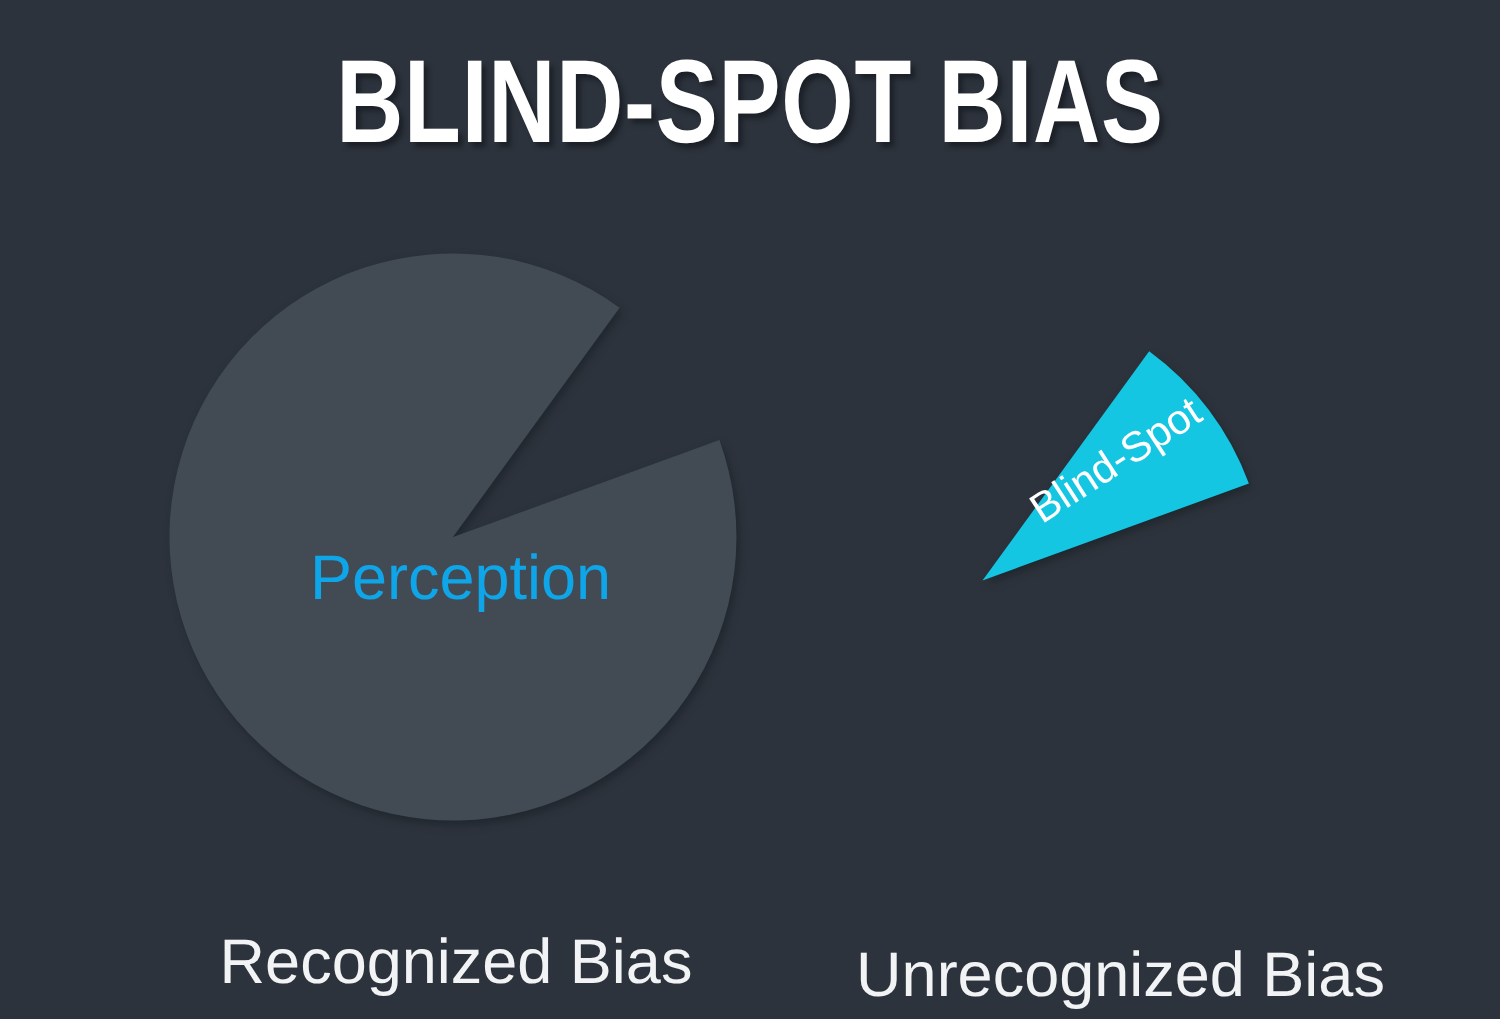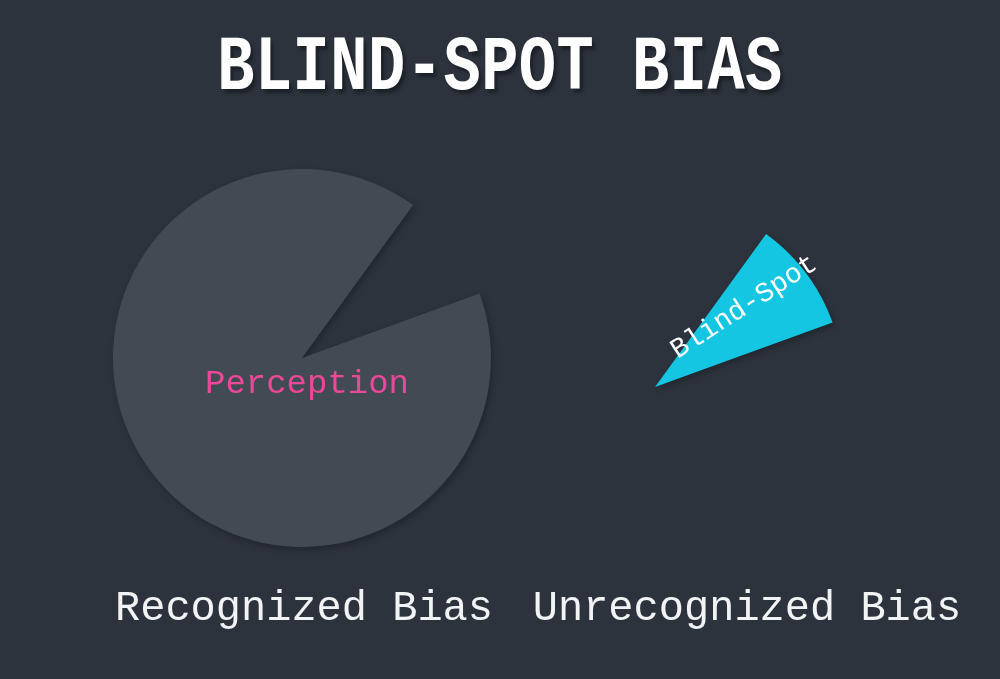--- a/index.html
+++ b/index.html
@@ -5,21 +5,21 @@
   html, body {
     margin: 0;
     padding: 0;
     background: #2d333c;
   }
   .canvas {
     position: relative;
     width: 1000px;
     height: 679px;
     overflow: hidden;
-    font-family: Liberation Mono, monospace;
+    font-family: Liberation Sans, sans-serif;
   }
   .chart-svg {
     position: absolute;
     left: 0;
     top: 0;
   }
   .pie-shape {
     filter: drop-shadow(2px 3px 3px rgba(10, 14, 20, 0.35));
   }
   .title {
@@ -41,45 +41,45 @@
     text-shadow: 3px 3px 3px rgba(15, 19, 26, 0.55);
     letter-spacing: 0.5px;
     white-space: nowrap;
   }
   .pie-label {
     position: absolute;
     left: 307px;
     top: 358px;
     transform: translateX(-50%);
     text-align: center;
-    font-size: 34px;
+    font-size: 42px;
     line-height: 53px;
-    color: #ec4899;
+    color: #0ea5e9;
     white-space: nowrap;
   }
   .wedge-label {
     position: absolute;
     left: 744px;
     top: 307px;
     transform: translate(-50%, -50%) rotate(-33deg);
     font-size: 28px;
     color: #ffffff;
     white-space: nowrap;
   }
   .caption {
     position: absolute;
     top: 588px;
     transform: translateX(-50%);
     font-size: 42px;
     line-height: 42px;
     color: #f2f3f5;
     white-space: nowrap;
   }
-  .caption.recognized { left: 304px; }
-  .caption.unrecognized { left: 747px; }
+  .caption.recognized { left: 304px; margin-top: 32px; }
+  .caption.unrecognized { left: 747px; margin-top: 41px; }
 </style>
 </head>
 <body>
 
 <div class="canvas">
 
   <svg class="chart-svg" width="1000" height="679" viewBox="0 0 1000 679">
     <rect x="0" y="0" width="1000" height="679" fill="#2d333c"></rect>
     <path class="pie-shape" d="M 302 358 L 479.6 293.4 A 189 189 0 1 1 413.1 205.1 Z" fill="#424a53"></path>
     <path class="pie-shape" d="M 655 387 L 766.1 234.1 A 189 189 0 0 1 832.6 322.4 Z" fill="#14c6e2"></path>

